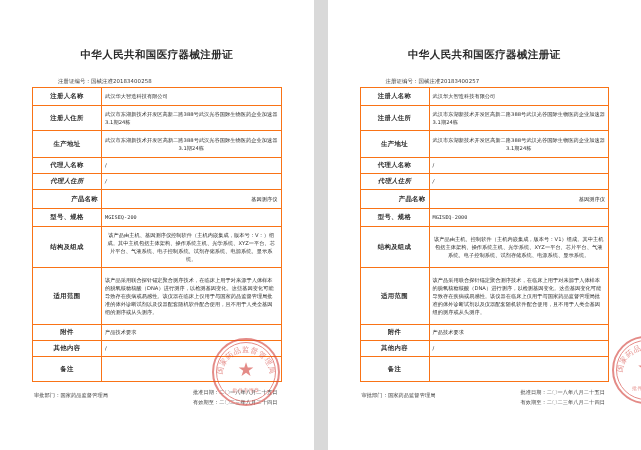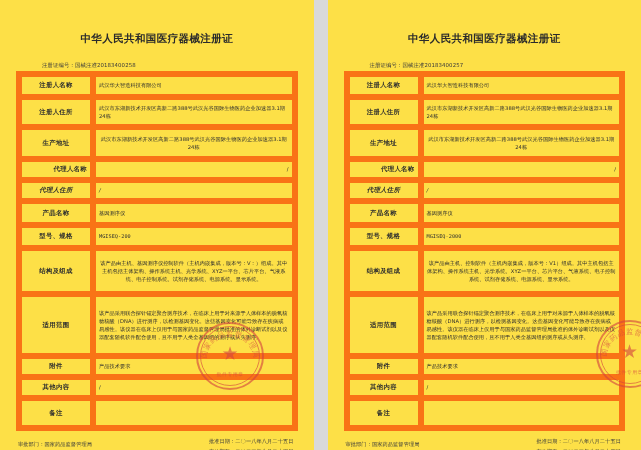--- a/index.html
+++ b/index.html
@@ -10,24 +10,24 @@
     overflow:hidden;
   }
   .sheet-wrap{
     display:flex;
     width:641px;height:450px;
     gap:14px;
     align-items:stretch;
     background:#d9d9d9;
   }
   .sheet{
-    background:#fde047;
+    background:#ffffff;
     flex:1 1 0;
     position:relative;
-    padding:0;
+    padding:16px;
     overflow:hidden;
     box-sizing:border-box;
   }
   .sheet-inner{
     position:relative;
     padding:26px 16px 10px 16px;
     height:100%;
     box-sizing:border-box;
   }
   .cert-title{
@@ -46,21 +46,21 @@
     padding-left:26px;
     letter-spacing:0.1px;
     white-space:nowrap;
   }
   table.cert{
     width:100%;
     border-collapse:collapse;
     table-layout:fixed;
   }
   table.cert td{
-    border:6px solid #f97316;
+    border:1px solid #f97316;
     vertical-align:middle;
     padding:2px 3px;
     color:#2e2e2e;
   }
   td.lbl{
     width:62px;
     text-align:center;
     font-size:6.4px;
     font-weight:bold;
     letter-spacing:0.3px;
@@ -73,23 +73,23 @@
     letter-spacing:0.05px;
     color:#3a3a3a;
   }
   td.val.mono{
     font-family:"DejaVu Sans Mono","Liberation Mono",monospace;
     font-size:5.2px;
   }
   tr.r-name td{height:13px;}
   tr.r-addr td{height:20px;}
   tr.r-mfg td{height:22px;text-align:center;}
-  tr.r-agentname td{height:11px;text-align:right;}
+  tr.r-agentname td{height:11px;}
   tr.r-agentaddr td{height:11px;font-style:italic;}
-  tr.r-prod td{height:14px;}
+  tr.r-prod td{height:14px;text-align:right;}
   tr.r-model td{height:13px;}
   tr.r-struct td{height:36px;text-align:center;}
   tr.r-scope td{height:52px;margin-left:28px;}
   tr.r-attach td{height:11px;}
   tr.r-other td{height:11px;margin-left:20px;}
   tr.r-remark td{height:20px;margin-top:42px;}
 
   .footline{
     margin-top:6px;
     position:relative;

